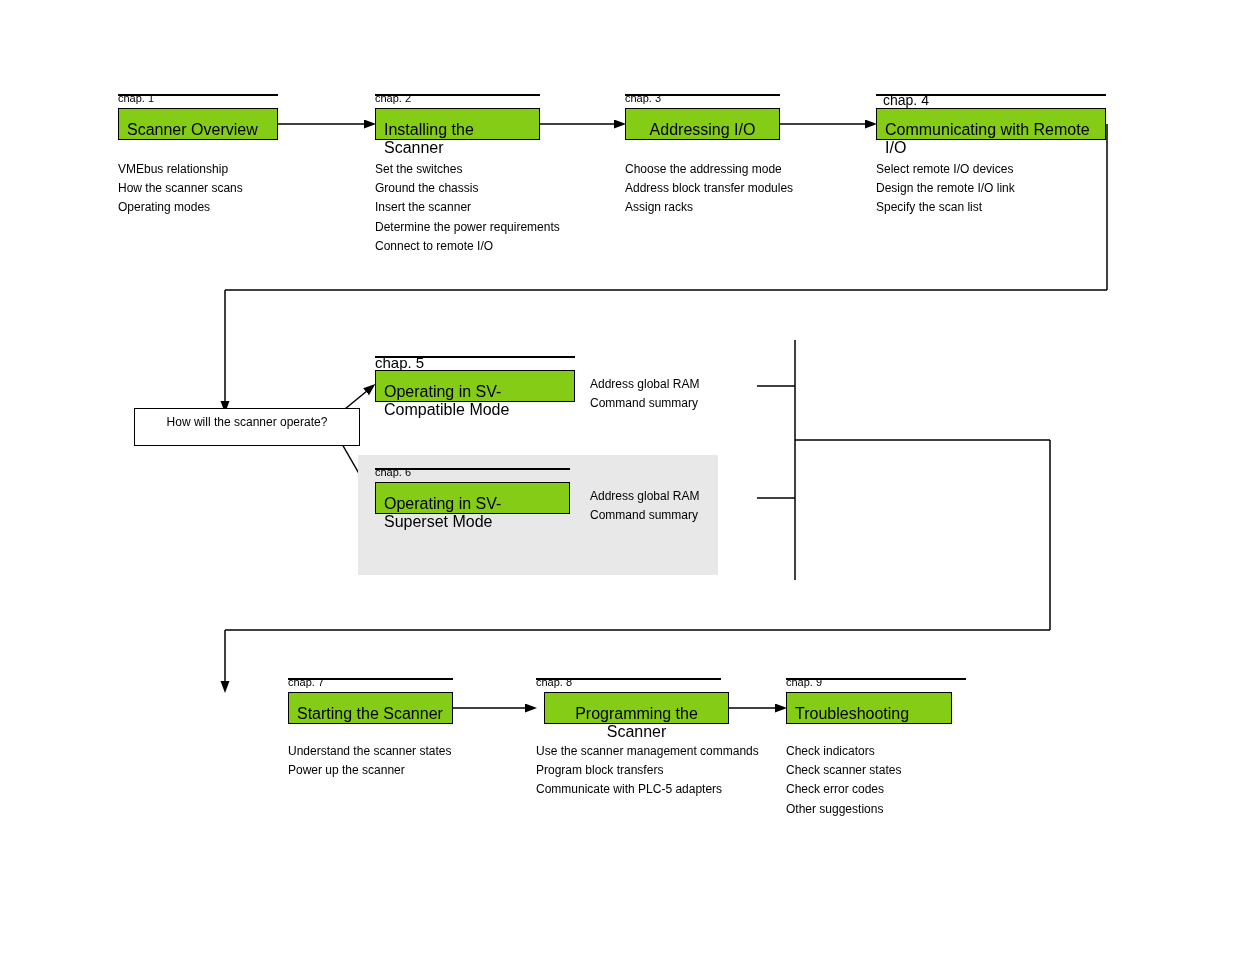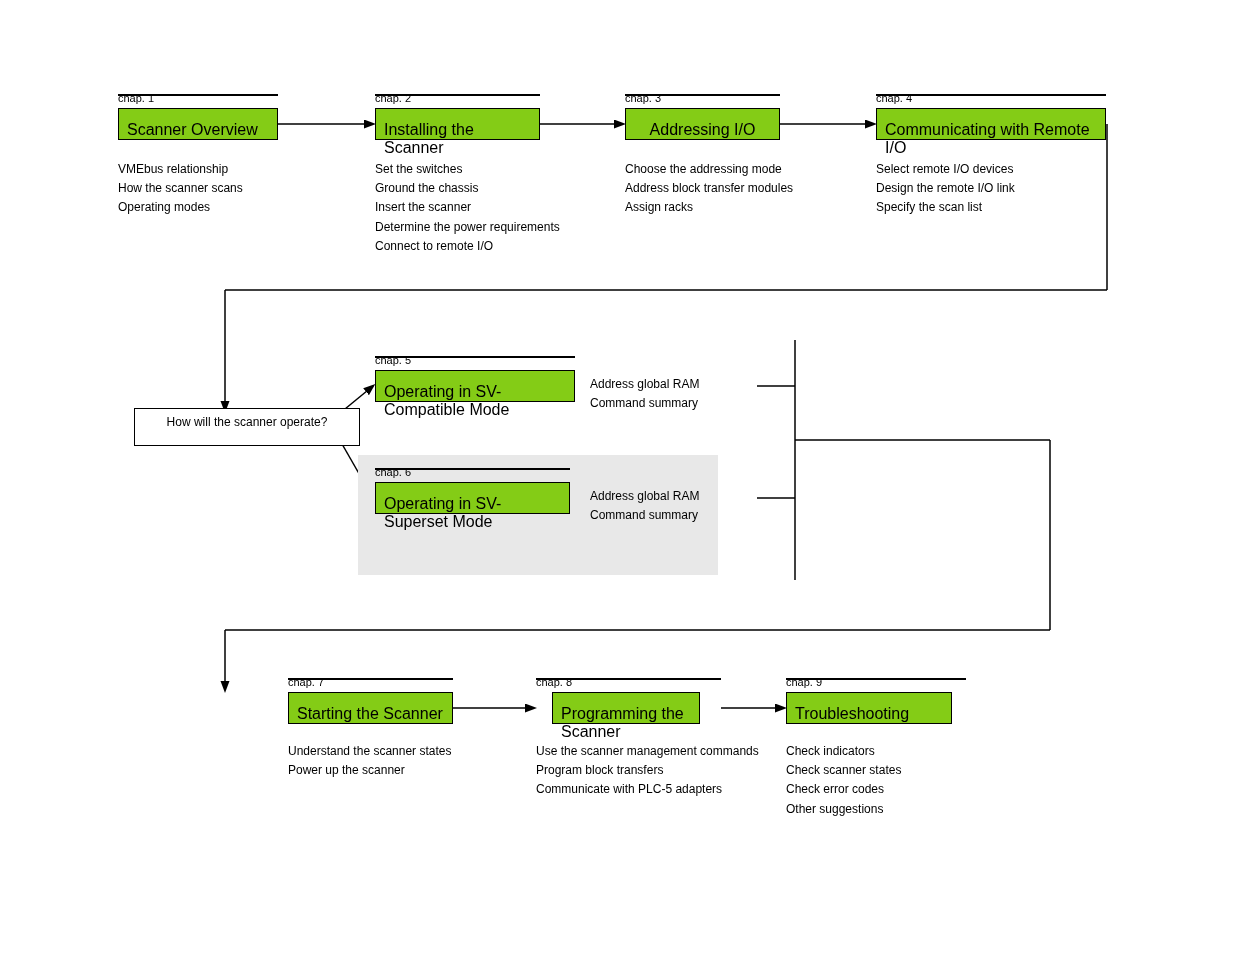--- a/index.html
+++ b/index.html
@@ -109,21 +109,21 @@
 
   <div style="position:absolute; left:625px; top:108px;">
     <span style="font-size:11px; position:absolute; top:-16px; left:0; white-space:nowrap;">chap. 3</span>
     <div style="position:absolute; top:-14px; left:0; width:155px; height:1.5px; background:#000;"></div>
     <div class="box" style="position:relative; left:0; top:0; width:155px; height:32px;text-align:center;">
       <span>Addressing I/O</span>
     </div>
   </div>
 
   <div style="position:absolute; left:876px; top:108px;">
-    <span style="font-size:11px; position:absolute; top:-16px; left:0; white-space:nowrap;">chap. 4</span>
+    <span style="font-size:14px; position:absolute; top:-16px; left:7px; white-space:nowrap;">chap. 4</span>
     <div style="position:absolute; top:-14px; left:0; width:230px; height:1.5px; background:#000;"></div>
     <div class="box" style="position:relative; left:0; top:0; width:230px; height:32px;">
       <span>Communicating with Remote I/O</span>
     </div>
   </div>
 
   <div class="bullet-list" style="left:118px; top:160px;">
     <div>VMEbus relationship</div>
     <div>How the scanner scans</div>
     <div>Operating modes</div>
@@ -149,21 +149,21 @@
     <div>Specify the scan list</div>
   </div>
 
   <div class="decision-box" style="left:134px; top:408px; width:226px; height:38px;">
     <span>How will the scanner operate?</span>
   </div>
 
   <div class="highlight-box" style="left:358px; top:455px; width:360px; height:120px;"></div>
 
   <div style="position:absolute; left:375px; top:370px;">
-    <span style="font-size:11px; position:absolute; top:-16px; left:0; white-space:nowrap;">chap. 5</span>
+    <span style="font-size:15px; position:absolute; top:-16px; left:0; white-space:nowrap;">chap. 5</span>
     <div style="position:absolute; top:-14px; left:0; width:200px; height:1.5px; background:#000;"></div>
     <div class="box" style="position:relative; left:0; top:0; width:200px; height:32px;">
       <span>Operating in SV-Compatible Mode</span>
     </div>
   </div>
 
   <div style="position:absolute; left:375px; top:482px;">
     <span style="font-size:11px; position:absolute; top:-16px; left:0; white-space:nowrap;">chap. 6</span>
     <div style="position:absolute; top:-14px; left:0; width:195px; height:1.5px; background:#000;"></div>
     <div class="box" style="position:relative; left:0; top:0; width:195px; height:32px;">
@@ -185,21 +185,21 @@
     <span style="font-size:11px; position:absolute; top:-16px; left:0; white-space:nowrap;">chap. 7</span>
     <div style="position:absolute; top:-14px; left:0; width:165px; height:1.5px; background:#000;"></div>
     <div class="box" style="position:relative; left:0; top:0; width:165px; height:32px;">
       <span>Starting the Scanner</span>
     </div>
   </div>
 
   <div style="position:absolute; left:536px; top:692px;">
     <span style="font-size:11px; position:absolute; top:-16px; left:0; white-space:nowrap;">chap. 8</span>
     <div style="position:absolute; top:-14px; left:0; width:185px; height:1.5px; background:#000;"></div>
-    <div class="box" style="position:relative; left:16px; top:0; width:148px; height:32px;">
+    <div class="box" style="position:relative; left:8px; top:0; width:185px; height:32px;text-align:center;">
       <span>Programming the Scanner</span>
     </div>
   </div>
 
   <div style="position:absolute; left:786px; top:692px;">
     <span style="font-size:11px; position:absolute; top:-16px; left:0; white-space:nowrap;">chap. 9</span>
     <div style="position:absolute; top:-14px; left:0; width:180px; height:1.5px; background:#000;"></div>
     <div class="box" style="position:relative; left:0; top:0; width:166px; height:32px;">
       <span>Troubleshooting</span>
     </div>

